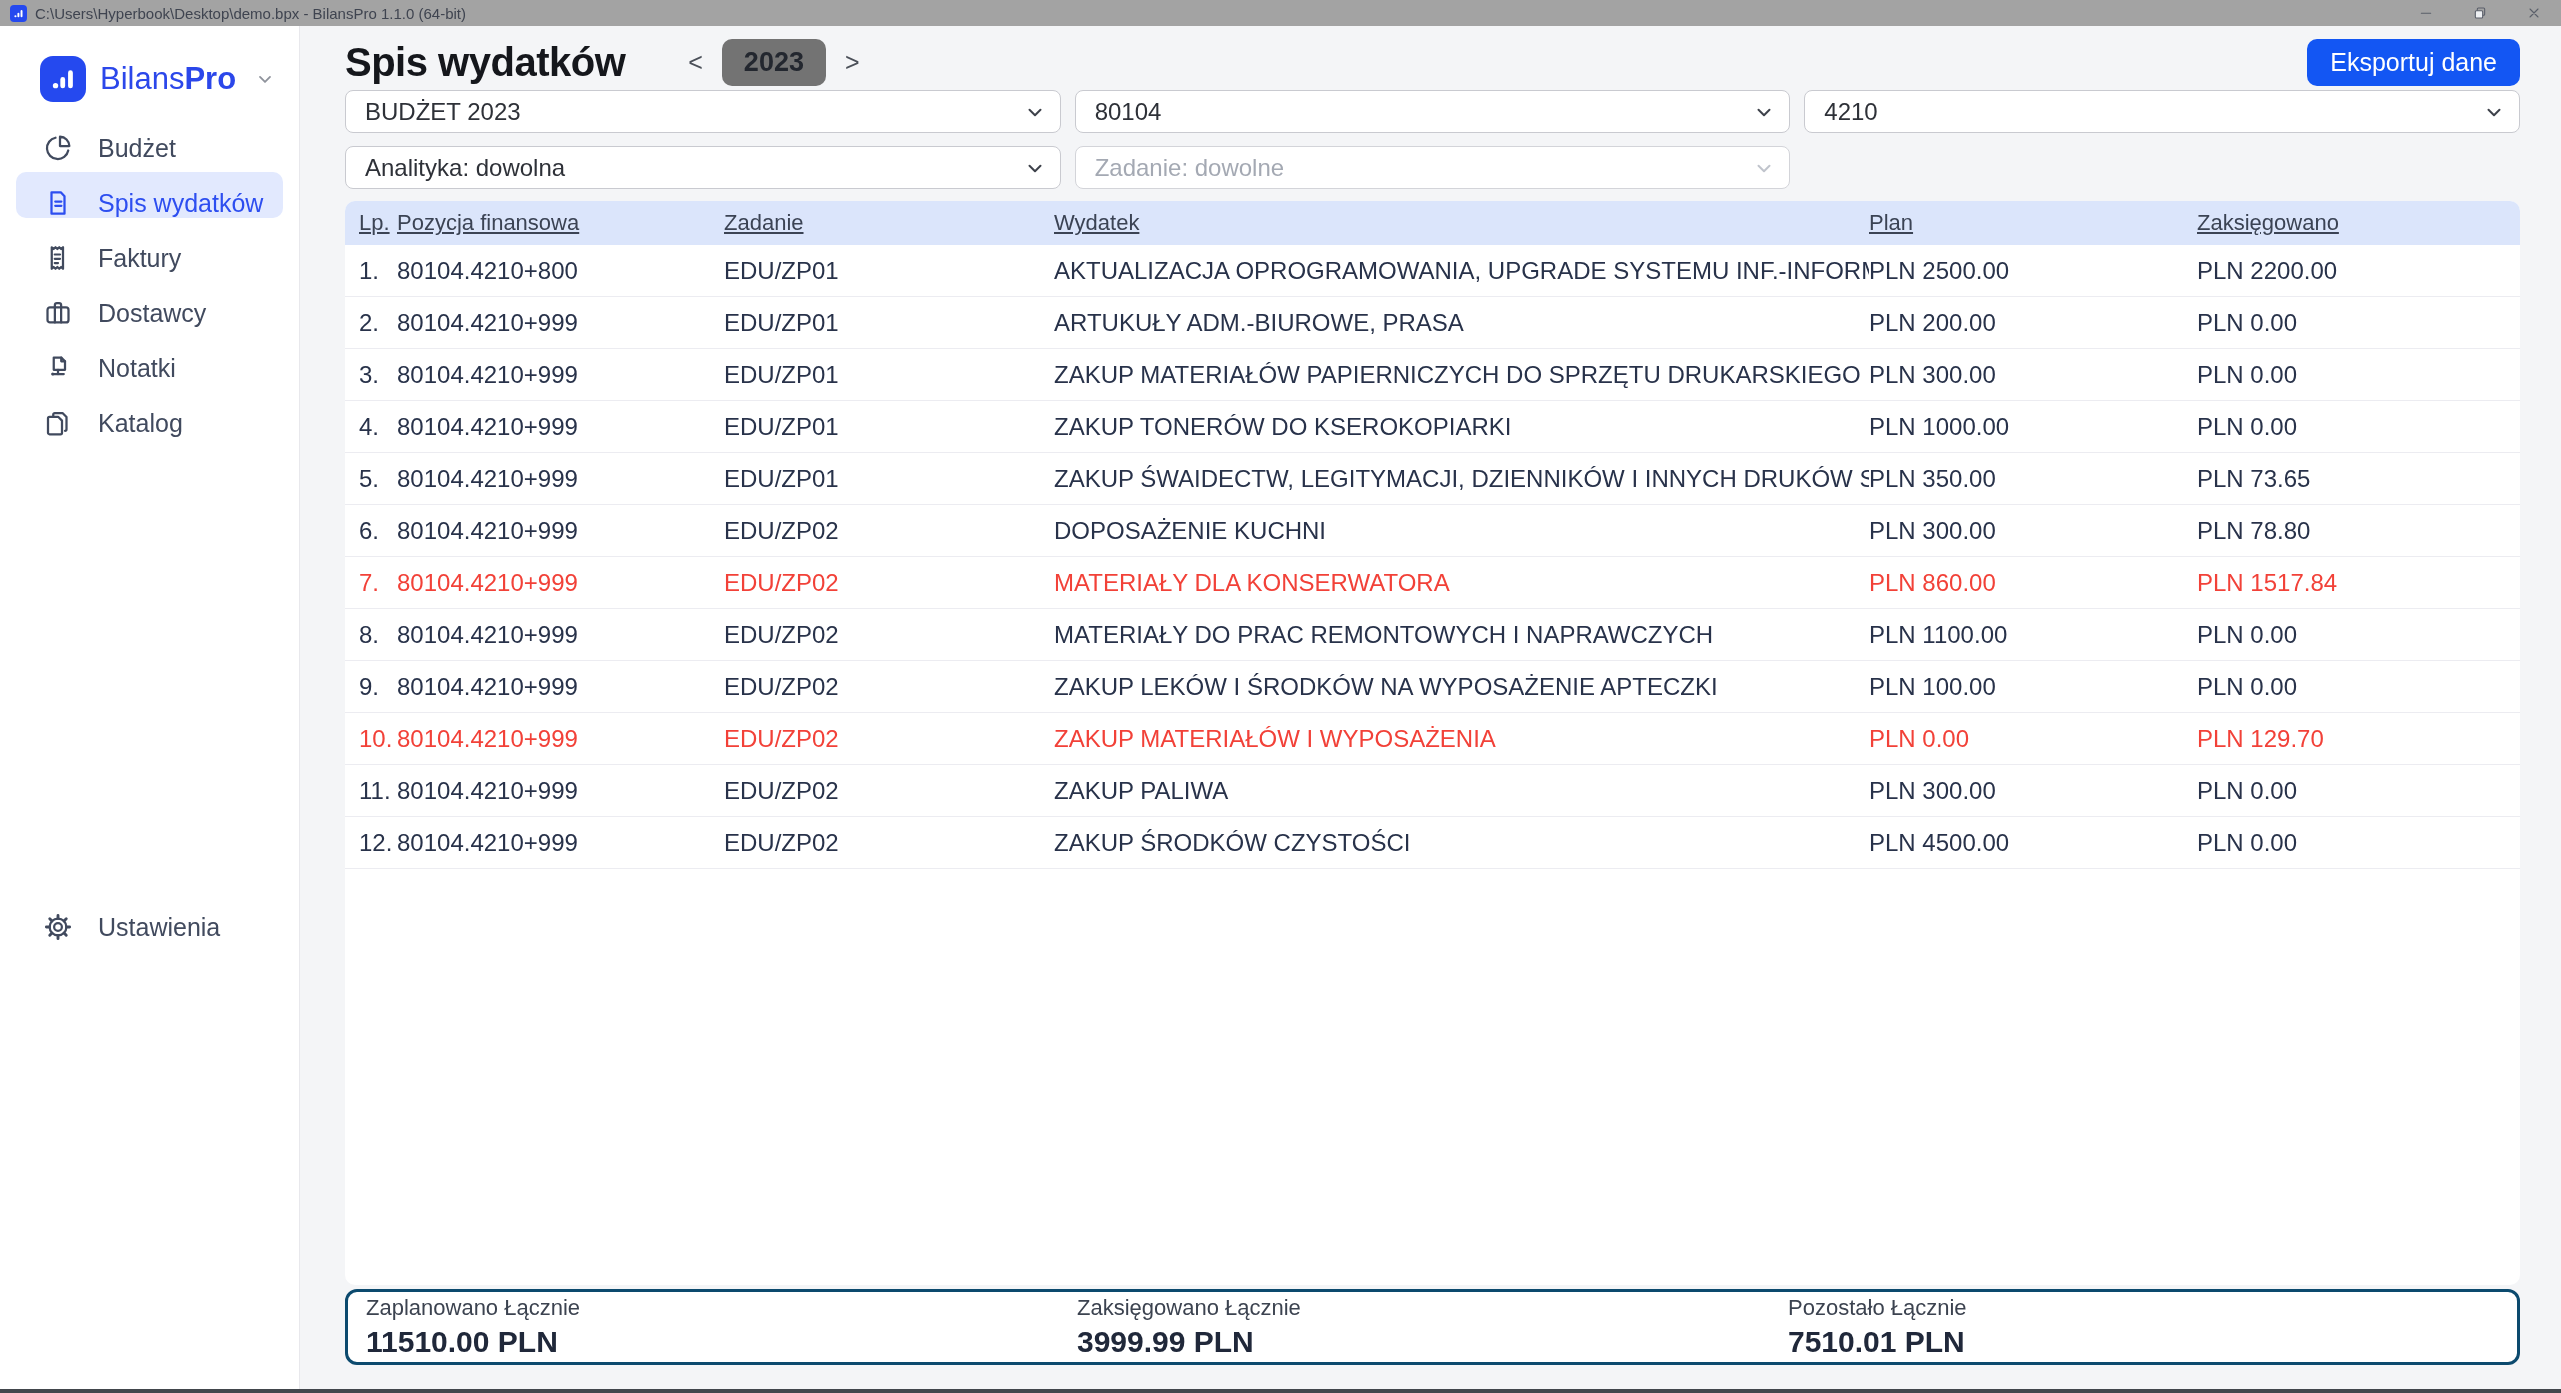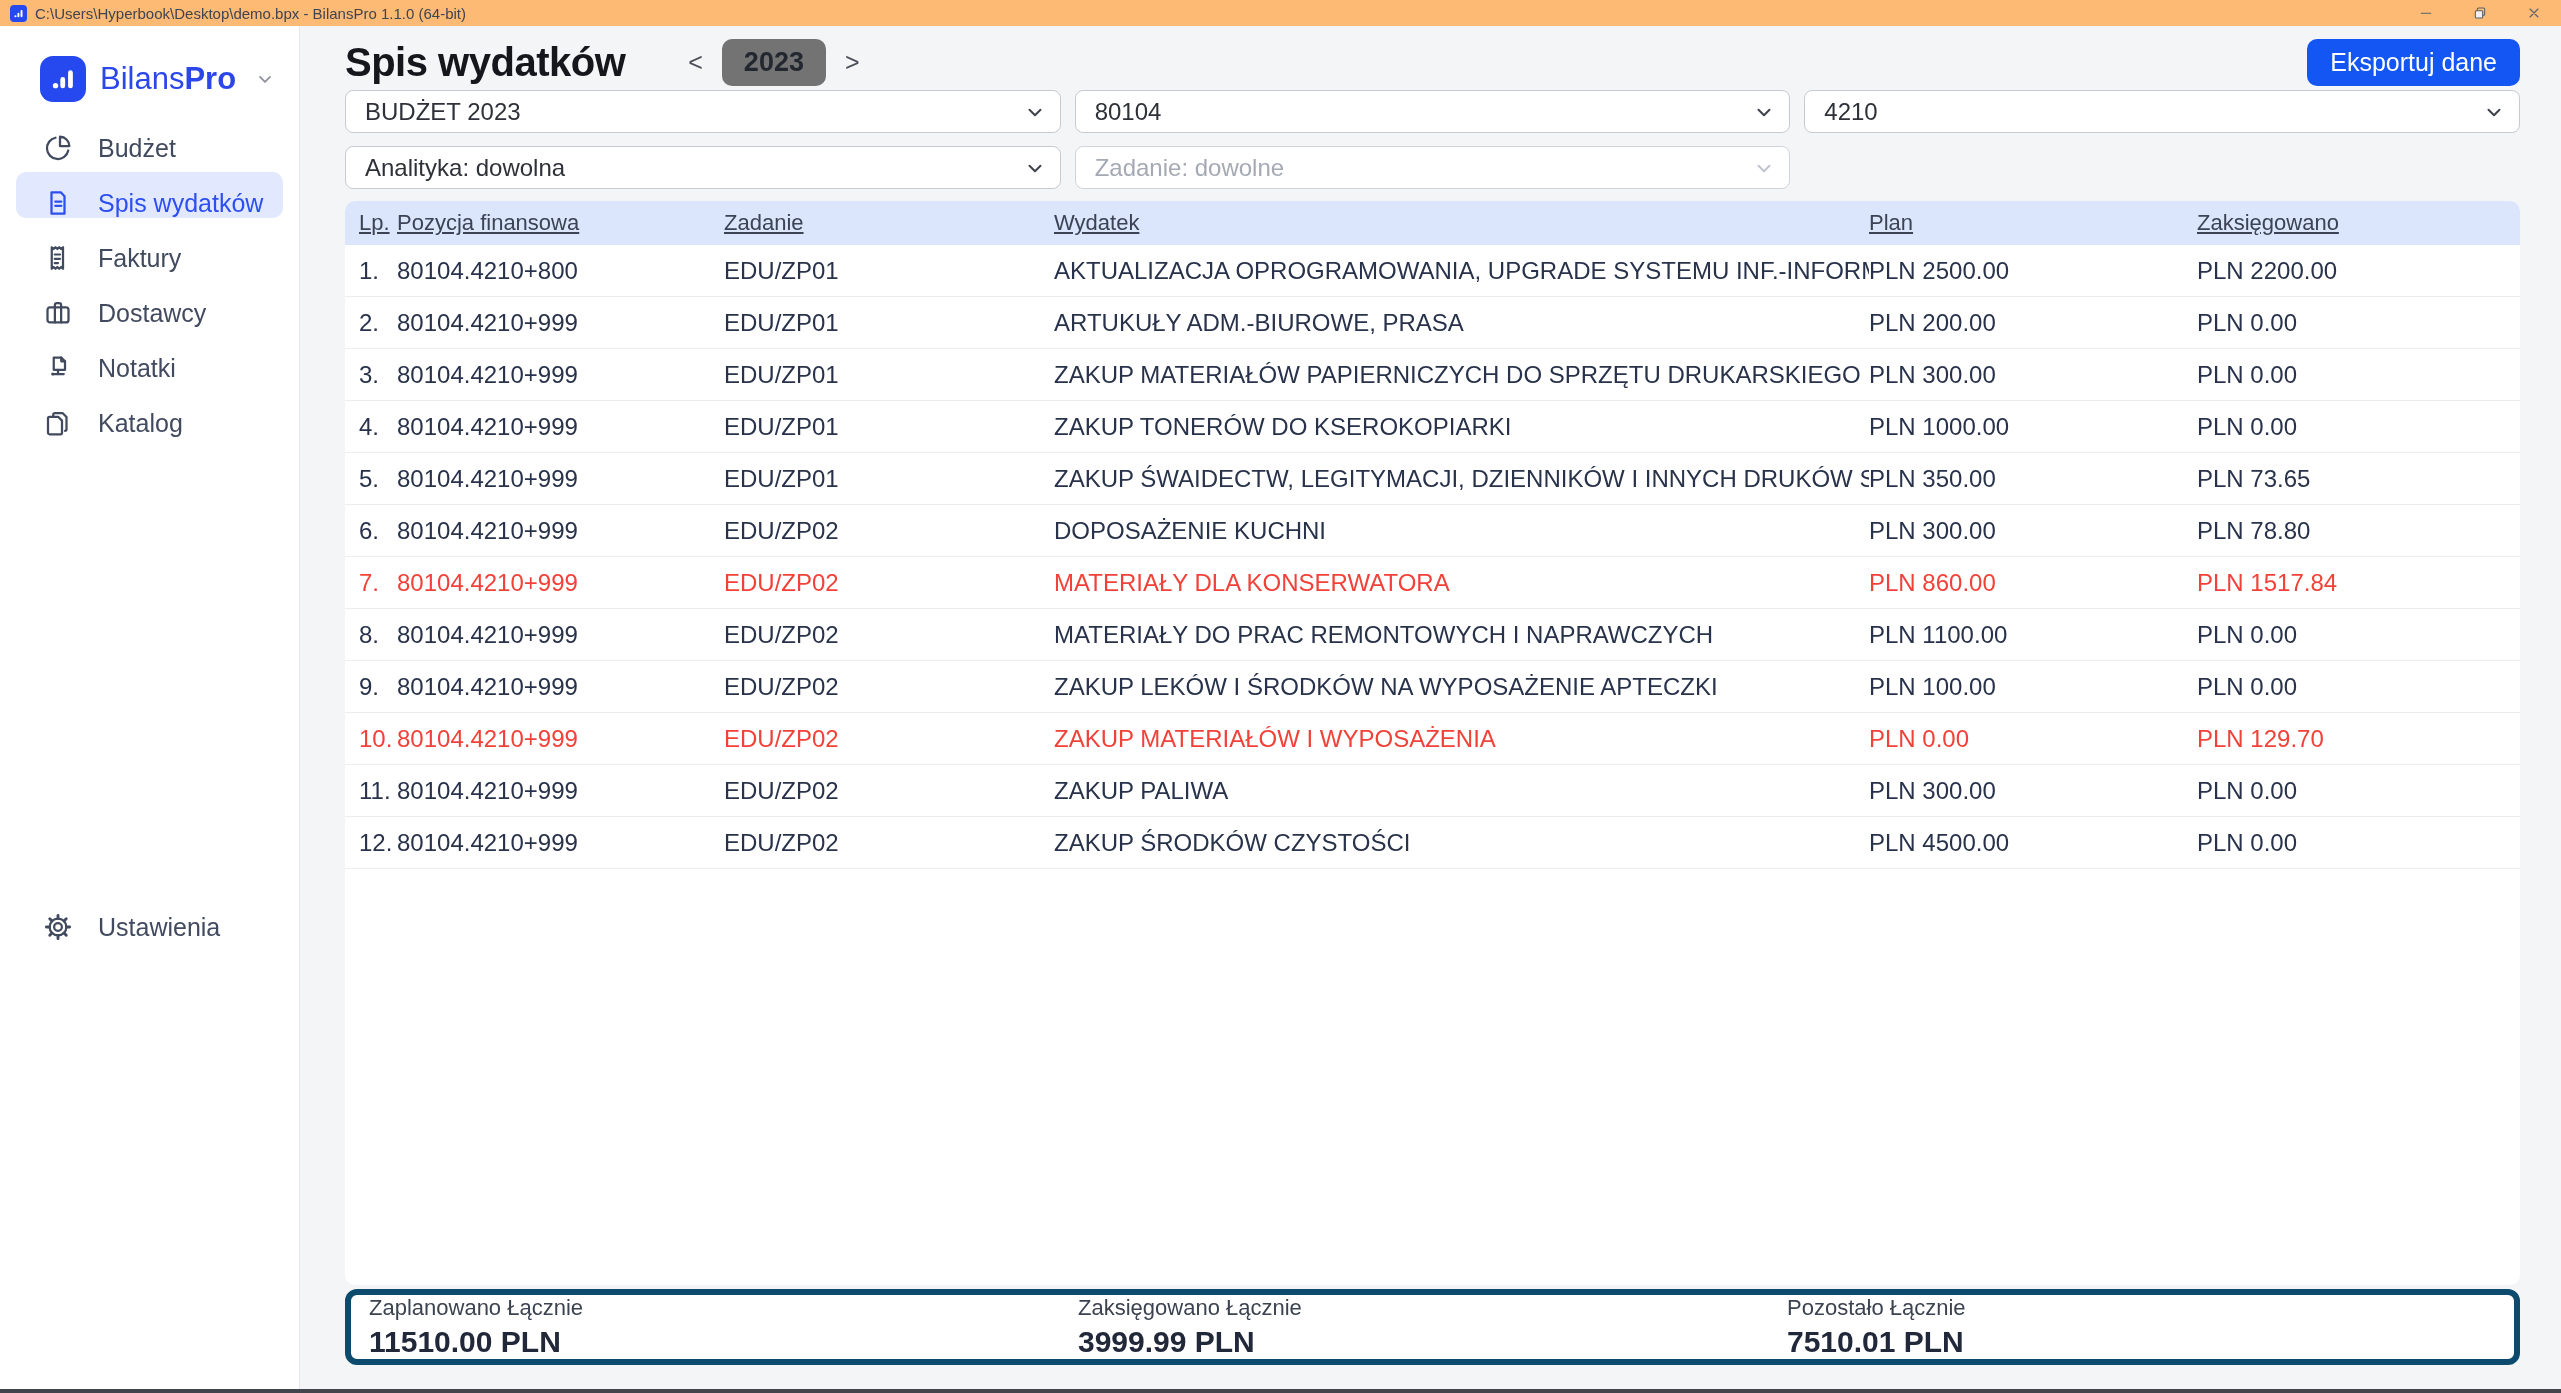--- a/index.html
+++ b/index.html
@@ -3,21 +3,21 @@
 <meta charset="utf-8">
 <style>
   html,body{margin:0;padding:0;}
   body{
     width:2561px;height:1393px;overflow:hidden;position:relative;
     background:#f4f5f7;font-family:"Liberation Sans",sans-serif;
   }
   .icon svg{width:100%;height:100%;display:block;}
 
   
-  .titlebar{height:26px;background:#fdba74;display:flex;align-items:center;padding-left:10px;}
+  .titlebar{height:26px;background:#a3a3a3;display:flex;align-items:center;padding-left:10px;}
   .tb-icon{width:17px;height:17px;border-radius:4px;background:#2549ef;display:flex;align-items:center;justify-content:center;margin-right:8px;color:#fff;}
   .tb-icon svg{width:13px;height:13px;}
   .tb-title{font-size:15px;color:#3f4450;white-space:nowrap;}
   .tb-controls{margin-left:auto;display:flex;height:100%;}
   .tb-btn{width:54px;height:100%;display:flex;align-items:center;justify-content:center;color:#5a5f6a;}
   .tb-btn svg{width:16px;height:16px;}
 
   
   .app{display:flex;height:1363px;}
 
@@ -57,21 +57,21 @@
   
   .table-panel{margin-top:12px;background:#fff;border-radius:10px;height:1084px;overflow:hidden;}
   table{width:100%;border-collapse:collapse;table-layout:fixed;}
   thead th{height:44px;background:#dbe5fb;font-size:22px;font-weight:normal;color:#3b4354;text-align:left;padding:0;white-space:nowrap;text-decoration:underline;}
   thead th:first-child{padding-left:14px;}
   tbody td{height:51px;border-bottom:1px solid #ececf1;font-size:24px;color:#28324a;padding:0;white-space:nowrap;overflow:hidden;}
   tbody td:first-child{padding-left:14px;}
   tr.alert td{color:#f24138;}
 
   
-  .summary-card{margin-top:4px;background:#fff;border:6px solid #0c4a6e;border-radius:12px;height:76px;display:grid;grid-template-columns:1fr 1fr 1fr;align-items:center;padding:0 18px;box-sizing:border-box;}
+  .summary-card{margin-top:4px;background:#fff;border:3px solid #0c4a6e;border-radius:12px;height:76px;display:grid;grid-template-columns:1fr 1fr 1fr;align-items:center;padding:0 18px;box-sizing:border-box;}
   .sum-label{font-size:22px;color:#3c4350;margin-bottom:4px;}
   .sum-value{font-size:30px;font-weight:bold;color:#20283a;}
 
   .bottom-edge{position:absolute;left:0;right:0;bottom:0;height:4px;background:#42464c;}
 </style>
 </head>
 <body>
 
 <div class="titlebar">
   <span class="tb-icon icon">

